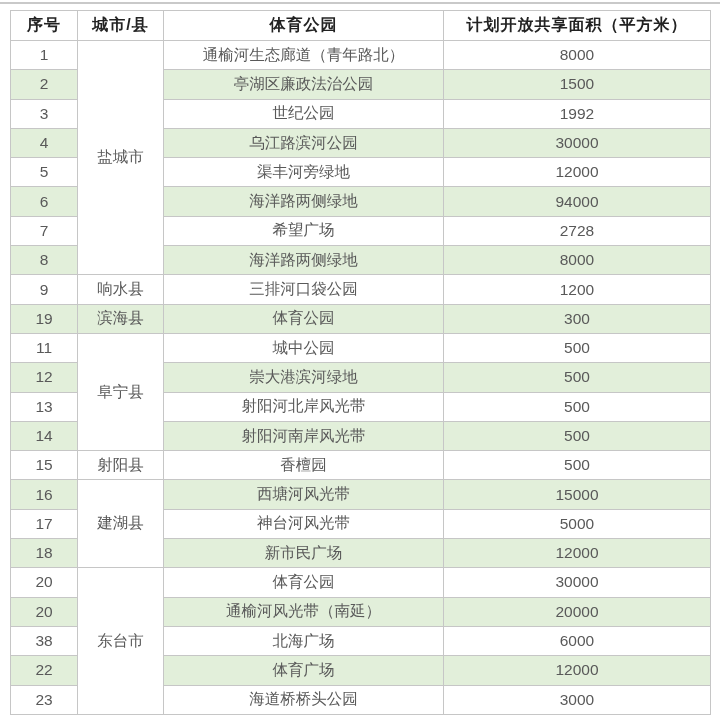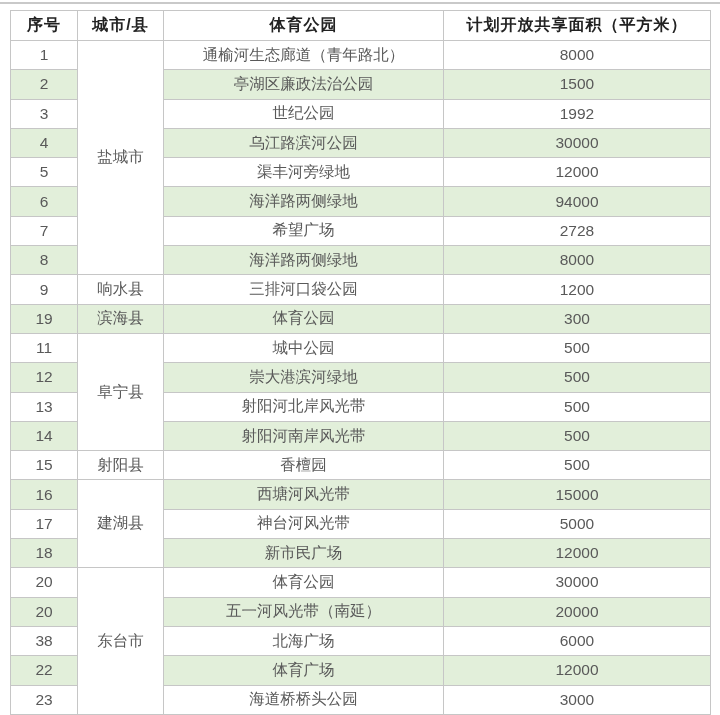--- a/index.html
+++ b/index.html
@@ -176,21 +176,21 @@
         <td>12000</td>
       </tr>
       <tr class="band-white">
         <td>20</td>
         <td rowspan="5" class="merged-city">东台市</td>
         <td>体育公园</td>
         <td>30000</td>
       </tr>
       <tr class="band-green">
         <td>20</td>
-        <td>五一河风光带（南延）</td>
+        <td>通榆河风光带（南延）</td>
         <td>20000</td>
       </tr>
       <tr class="band-white">
         <td>38</td>
         <td>北海广场</td>
         <td>6000</td>
       </tr>
       <tr class="band-green">
         <td>22</td>
         <td>体育广场</td>

